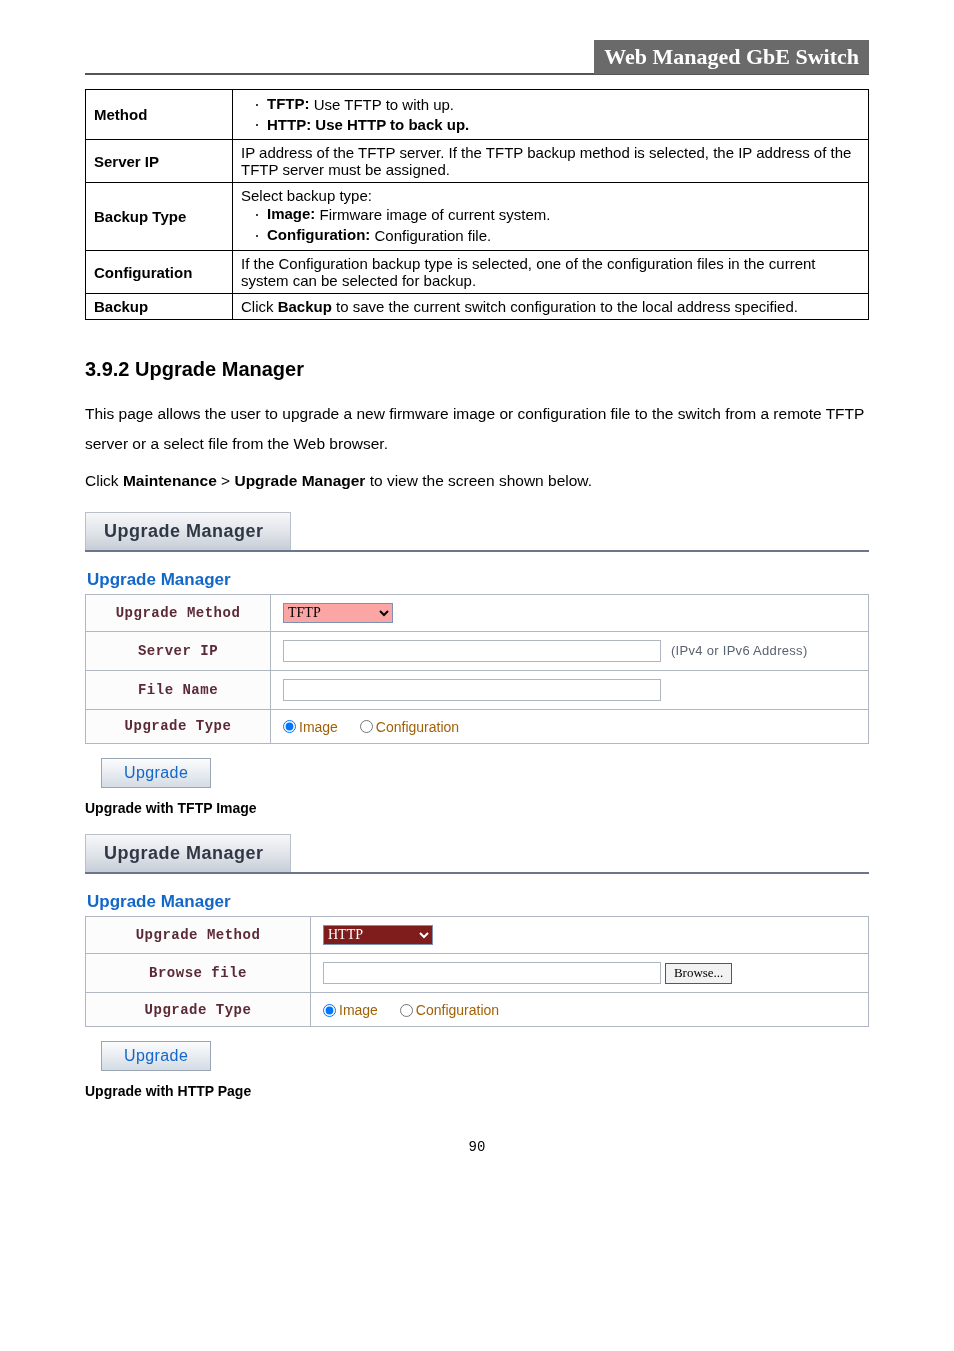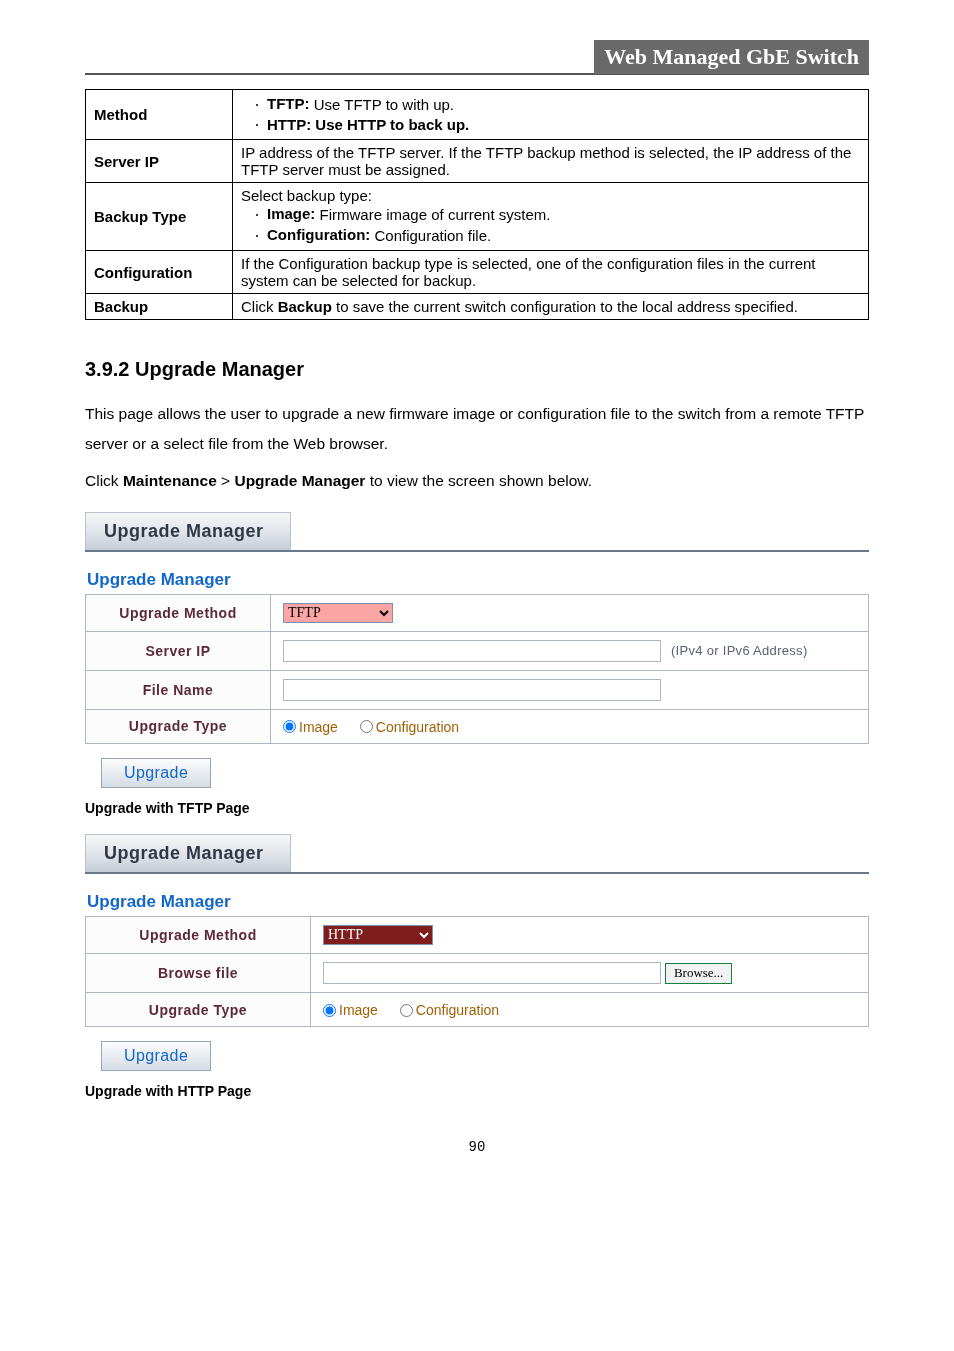--- a/index.html
+++ b/index.html
@@ -93,20 +93,21 @@
     vertical-align: middle;
     background: #fff;
   }
   table.form-table td.label {
     width: 160px;
     text-align: center;
     font-weight: bold;
     color: #5c2a36;
     background: #fcfcfd;
     letter-spacing: 0.5px;
+    font-family: Liberation Mono, monospace;
   }
   table.form-table.wide td.label { width: 200px; }
 
   select.ctrl {
     font-family: "Times New Roman", serif;
     font-size: 14px;
     border: 1px solid #7a93b5;
     height: 20px;
     width: 110px;
     background: #fca5a5;
@@ -259,21 +260,21 @@
       <td>
         <input type="radio" checked="" style=""><label class="radio-lbl">Image</label>
         <input type="radio" style=""><label class="radio-lbl">Configuration</label>
       </td>
     </tr>
   </tbody>
     </table>
 
   <button class="action-btn">Upgrade</button>
 
-  <div class="caption">Upgrade with TFTP Page</div>
+  <div class="caption">Upgrade with TFTP Image</div>
 
   
   <div class="panel-header-row">
     <span class="panel-header-tab">Upgrade Manager</span>
   </div>
 
   <div class="form-title">Upgrade Manager</div>
 
   <table class="form-table wide">
     <tbody>

